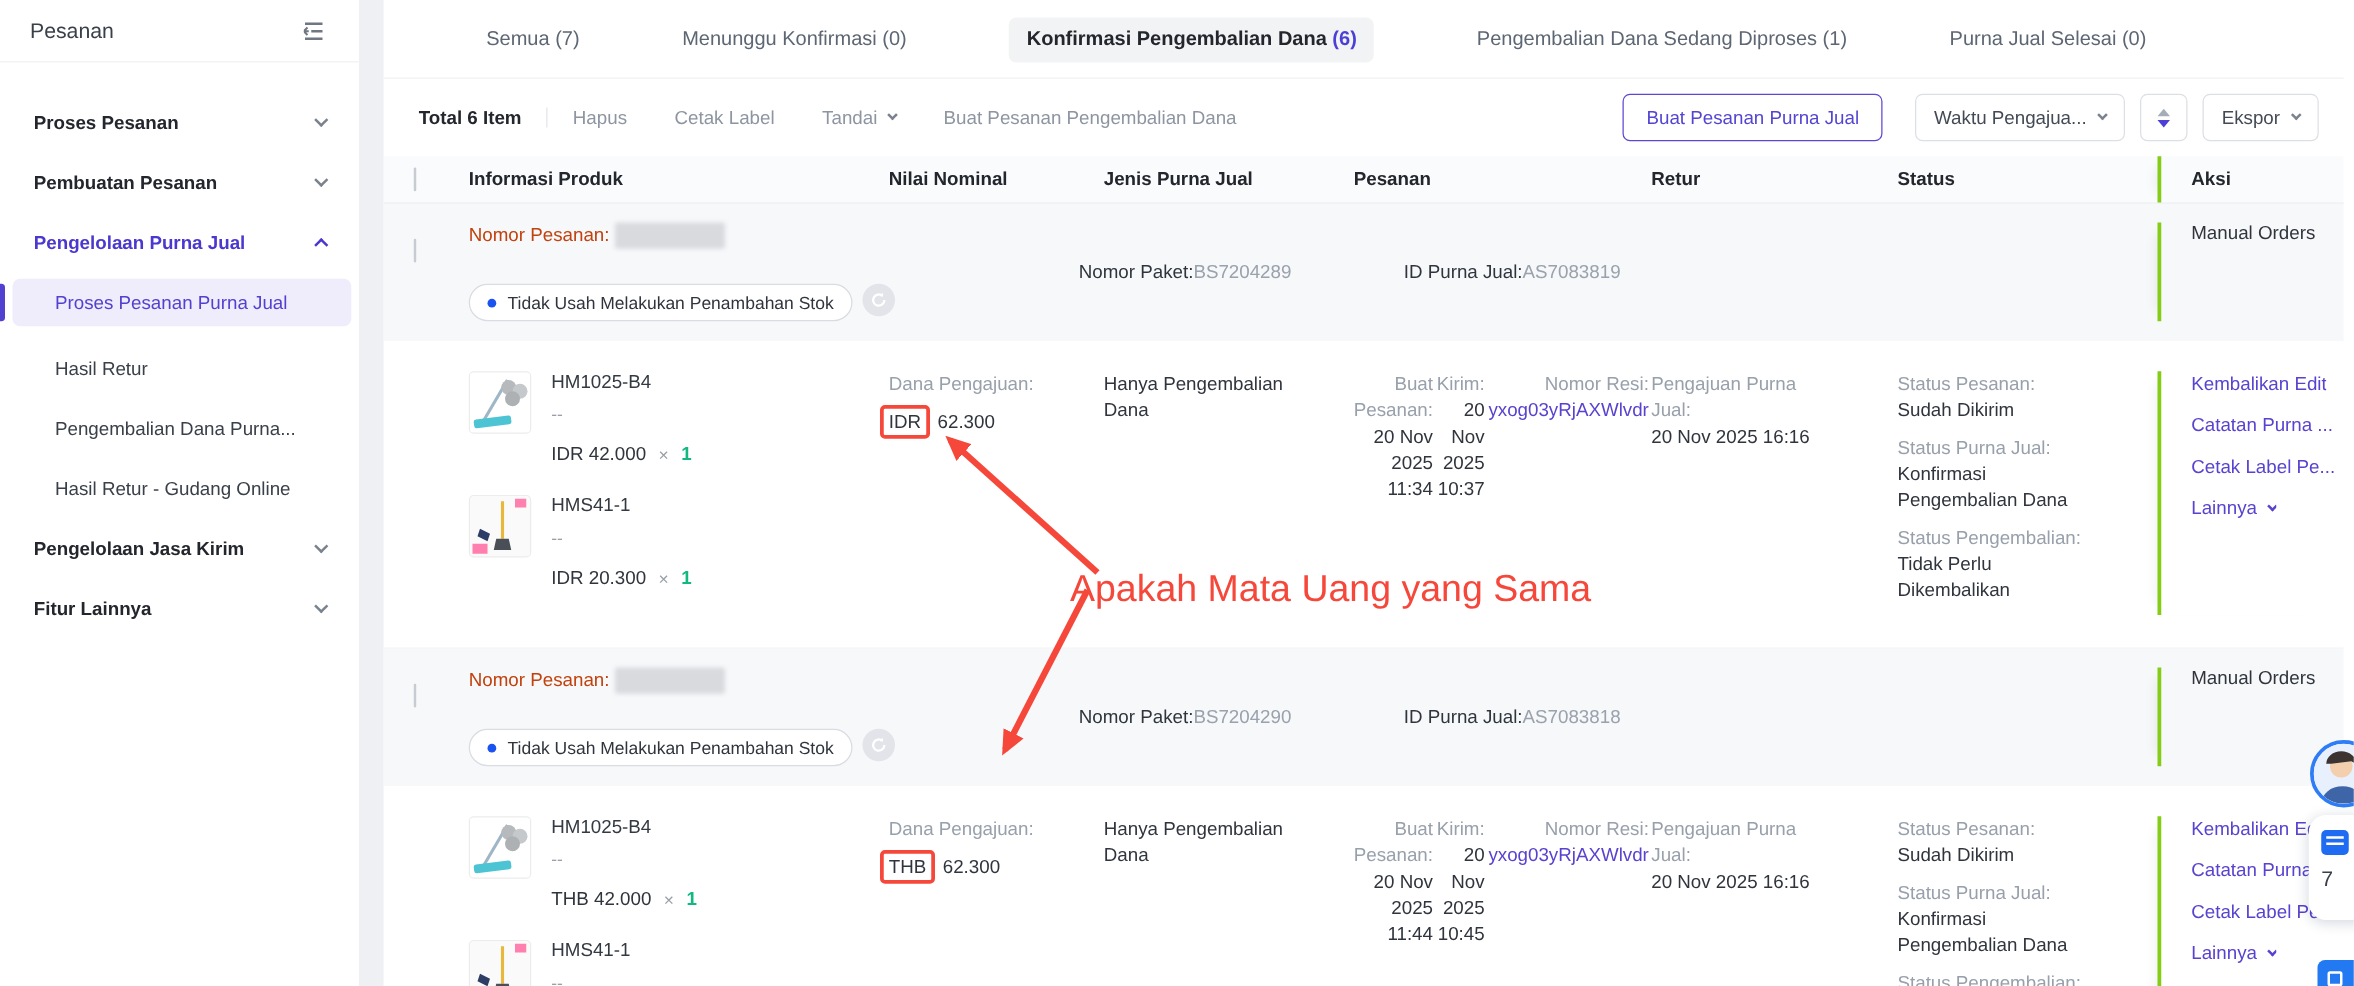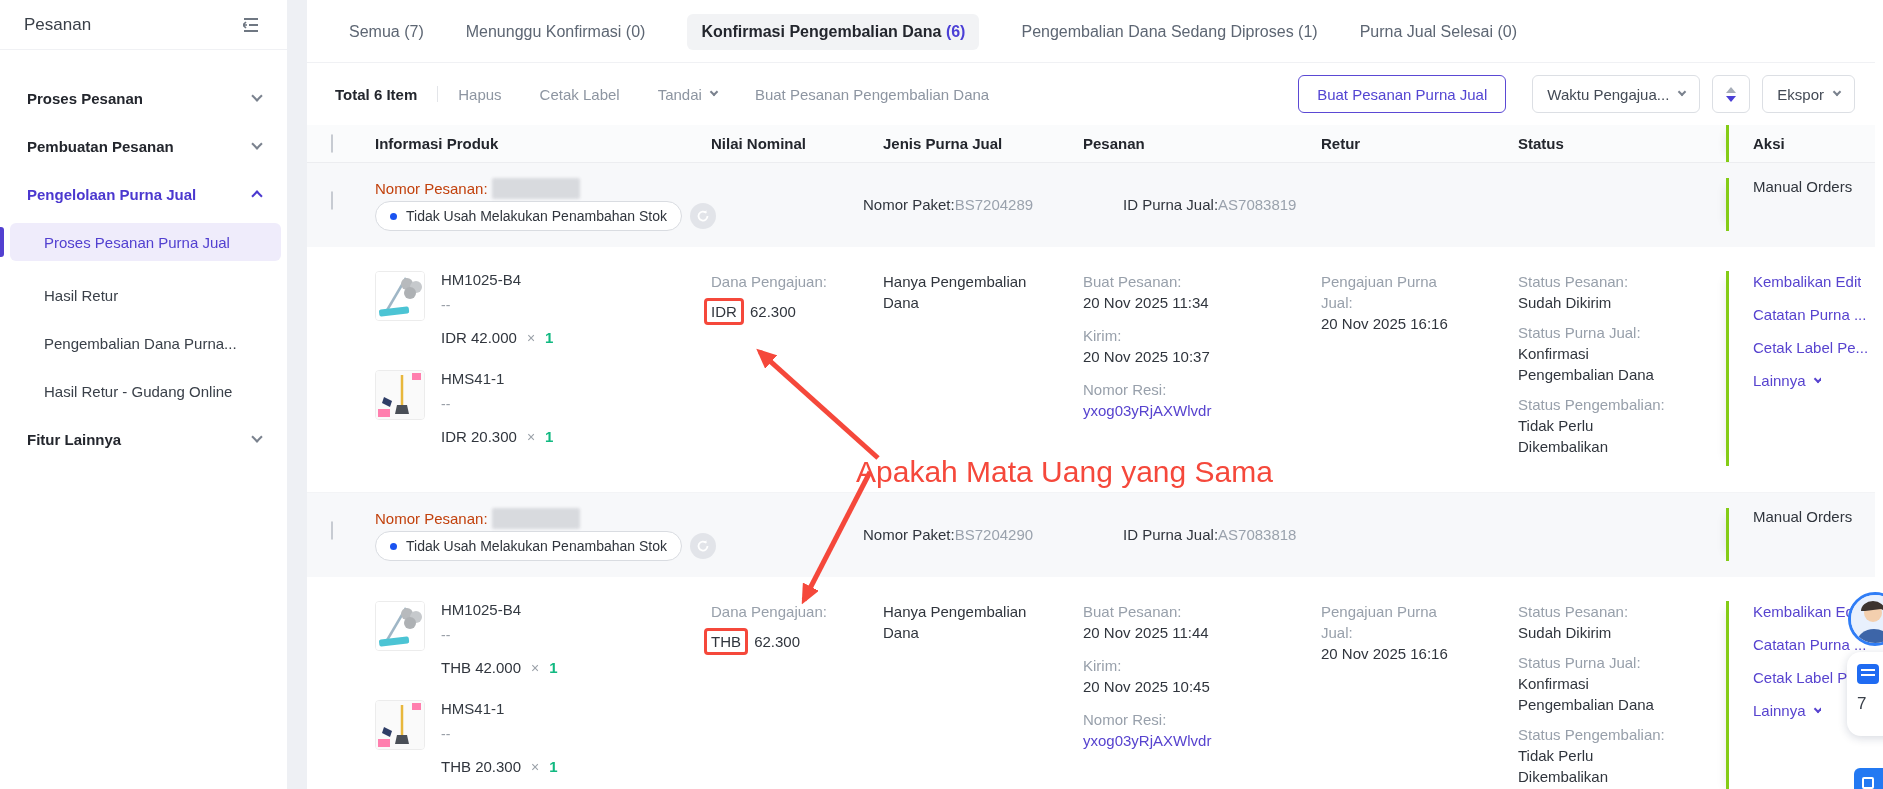--- a/index.html
+++ b/index.html
@@ -29,21 +29,21 @@
   .sel-bar { position:absolute; left:-10px; top:4px; width:4px; height:30px; background:#5240d0;
     border-radius:0 3px 3px 0; }
   .sb-sub.plain { margin:0 6px 0 10px; height:48px; }
 
   
   .main { flex:1; position:relative; background:#fff; overflow:hidden; }
 
   
   .tabbar { display:flex; align-items:center; gap:42px; padding:14px 0 12px 42px;
     border-bottom:1px solid #f0f1f4; }
-  .tab { font-size:16px; color:#5d6673; cursor:pointer; white-space:nowrap; }
+  .tab { font-size:16px; color:#5d6673; cursor:pointer; white-space:nowrap;margin-left:40px; }
   .tab .cnt { color:#5d6673; }
   .tab.active { background:#f2f3f5; border-radius:6px; padding:9px 14px; font-weight:bold; color:#23262d; }
   .tab.active .cnt { color:#4b3fd6; font-weight:bold; }
 
   
   .toolbar { display:flex; align-items:center; padding:0 20px 0 28px; height:62px; }
   .tb-total { font-size:15px; font-weight:bold; color:#23262d; white-space:nowrap; }
   .tb-sep { width:1px; height:16px; background:#e3e5e9; margin:0 20px; }
   .tb-act { font-size:15px; color:#8d95a1; margin-right:38px; cursor:pointer; white-space:nowrap;
     display:flex; align-items:center; gap:9px; }
@@ -67,21 +67,21 @@
   .aksi-cell { border-left:3px solid #84cc16; padding-left:24px;
     box-shadow:-9px 0 10px -9px rgba(31,35,41,.10); }
 
   
   .group { background:#f7f8fa; padding:15px 0 16px 0; }
   .group .ckwrap { padding-top:14px; }
   .g-info { grid-column:2 / span 2; padding-left:24px; }
   .g-line1 { display:flex; align-items:center; font-size:15px; color:#c2410c; }
   .blur-box { width:88px; height:21px; background:#d8dade; border-radius:2px; margin-left:4px;
     filter:blur(1.5px); }
-  .g-line2 { display:flex; align-items:center; gap:8px; margin-top:2px; }
+  .g-line2 { display:flex; align-items:flex-start; gap:8px; margin-top:28px; }
   .badge { display:flex; align-items:center; gap:9px; height:30px; padding:0 14px;
     border:1px solid #d9dce1; border-radius:15px; background:#fff; font-size:14px; color:#30353d;
     white-space:nowrap; }
   .dot { width:7px; height:7px; border-radius:50%; background:#1a53f0; }
   .sync-btn { width:26px; height:26px; border-radius:50%; background:#e2e4e9; display:flex;
     align-items:center; justify-content:center; cursor:pointer; }
   .g-paket { grid-column:4; align-self:center; font-size:15px; color:#30353d; white-space:nowrap; }
   .g-paket .val, .g-id .val { color:#9aa2ad; }
   .g-id { grid-column:5; align-self:center; padding-left:60px; font-size:15px; color:#30353d; white-space:nowrap; }
   .g-channel { grid-column:8; align-self:center; font-size:15px; color:#30353d; }
@@ -99,21 +99,21 @@
   .p-price { font-size:15px; color:#30353d; margin-top:16px; display:flex; gap:10px; align-items:center; }
   .p-x { color:#9aa0a8; font-size:14px; }
   .p-qty { color:#11b981; font-weight:bold; }
   .lbl { font-size:15px; color:#98a0ab; line-height:21px; }
   .val2 { font-size:15px; color:#30353d; line-height:21px; }
   .nominal-cell { grid-column:3; }
   .cur-box { display:inline-block; border:3px solid #f5483b; border-radius:4px; padding:2px 4px;
     margin:0 2px 0 -7px; color:#30353d; }
   .nominal-amt { margin-top:6px; font-size:15px; color:#30353d; }
   .jenis-cell { grid-column:4; font-size:15px; color:#30353d; line-height:21px; max-width:190px; }
-  .pesanan-cell { grid-column:5; display:flex; flex-direction:column; gap:3px; }
+  .pesanan-cell { grid-column:5; display:flex; flex-direction:row; gap:3px;text-align:right; }
   .pair { margin-bottom:9px; }
   .link { color:#5743cf; cursor:pointer; font-size:15px; line-height:21px; }
   .retur-cell { grid-column:6; max-width:185px; }
   .status-cell { grid-column:7; max-width:205px; }
   .aksi-links { grid-column:8; display:flex; flex-direction:column; align-items:flex-start; gap:12px; }
   .aksi-links .link { display:flex; align-items:center; gap:9px; white-space:nowrap; overflow:hidden; }
   .chev.link-c { border-color:#5743cf; }
 
   
   .overlay { position:absolute; left:0; top:0; width:1883px; height:789px; pointer-events:none; z-index:40;margin-left:30px; }
@@ -168,20 +168,24 @@
       <div class="sb-sub plain">
         <span>Hasil Retur</span>
       </div>
       <div class="sb-sub plain">
         <span>Pengembalian Dana Purna...</span>
       </div>
       <div class="sb-sub plain">
         <span>Hasil Retur - Gudang Online</span>
       </div>
       <div class="sb-section">
+        <span>Pengelolaan Jasa Kirim</span>
+        <span class="chev"></span>
+      </div>
+      <div class="sb-section">
         <span>Fitur Lainnya</span>
         <span class="chev"></span>
       </div>
     </div>
   </div>
 
   <div class="side-gap"></div>
 
   <div class="main">
 

